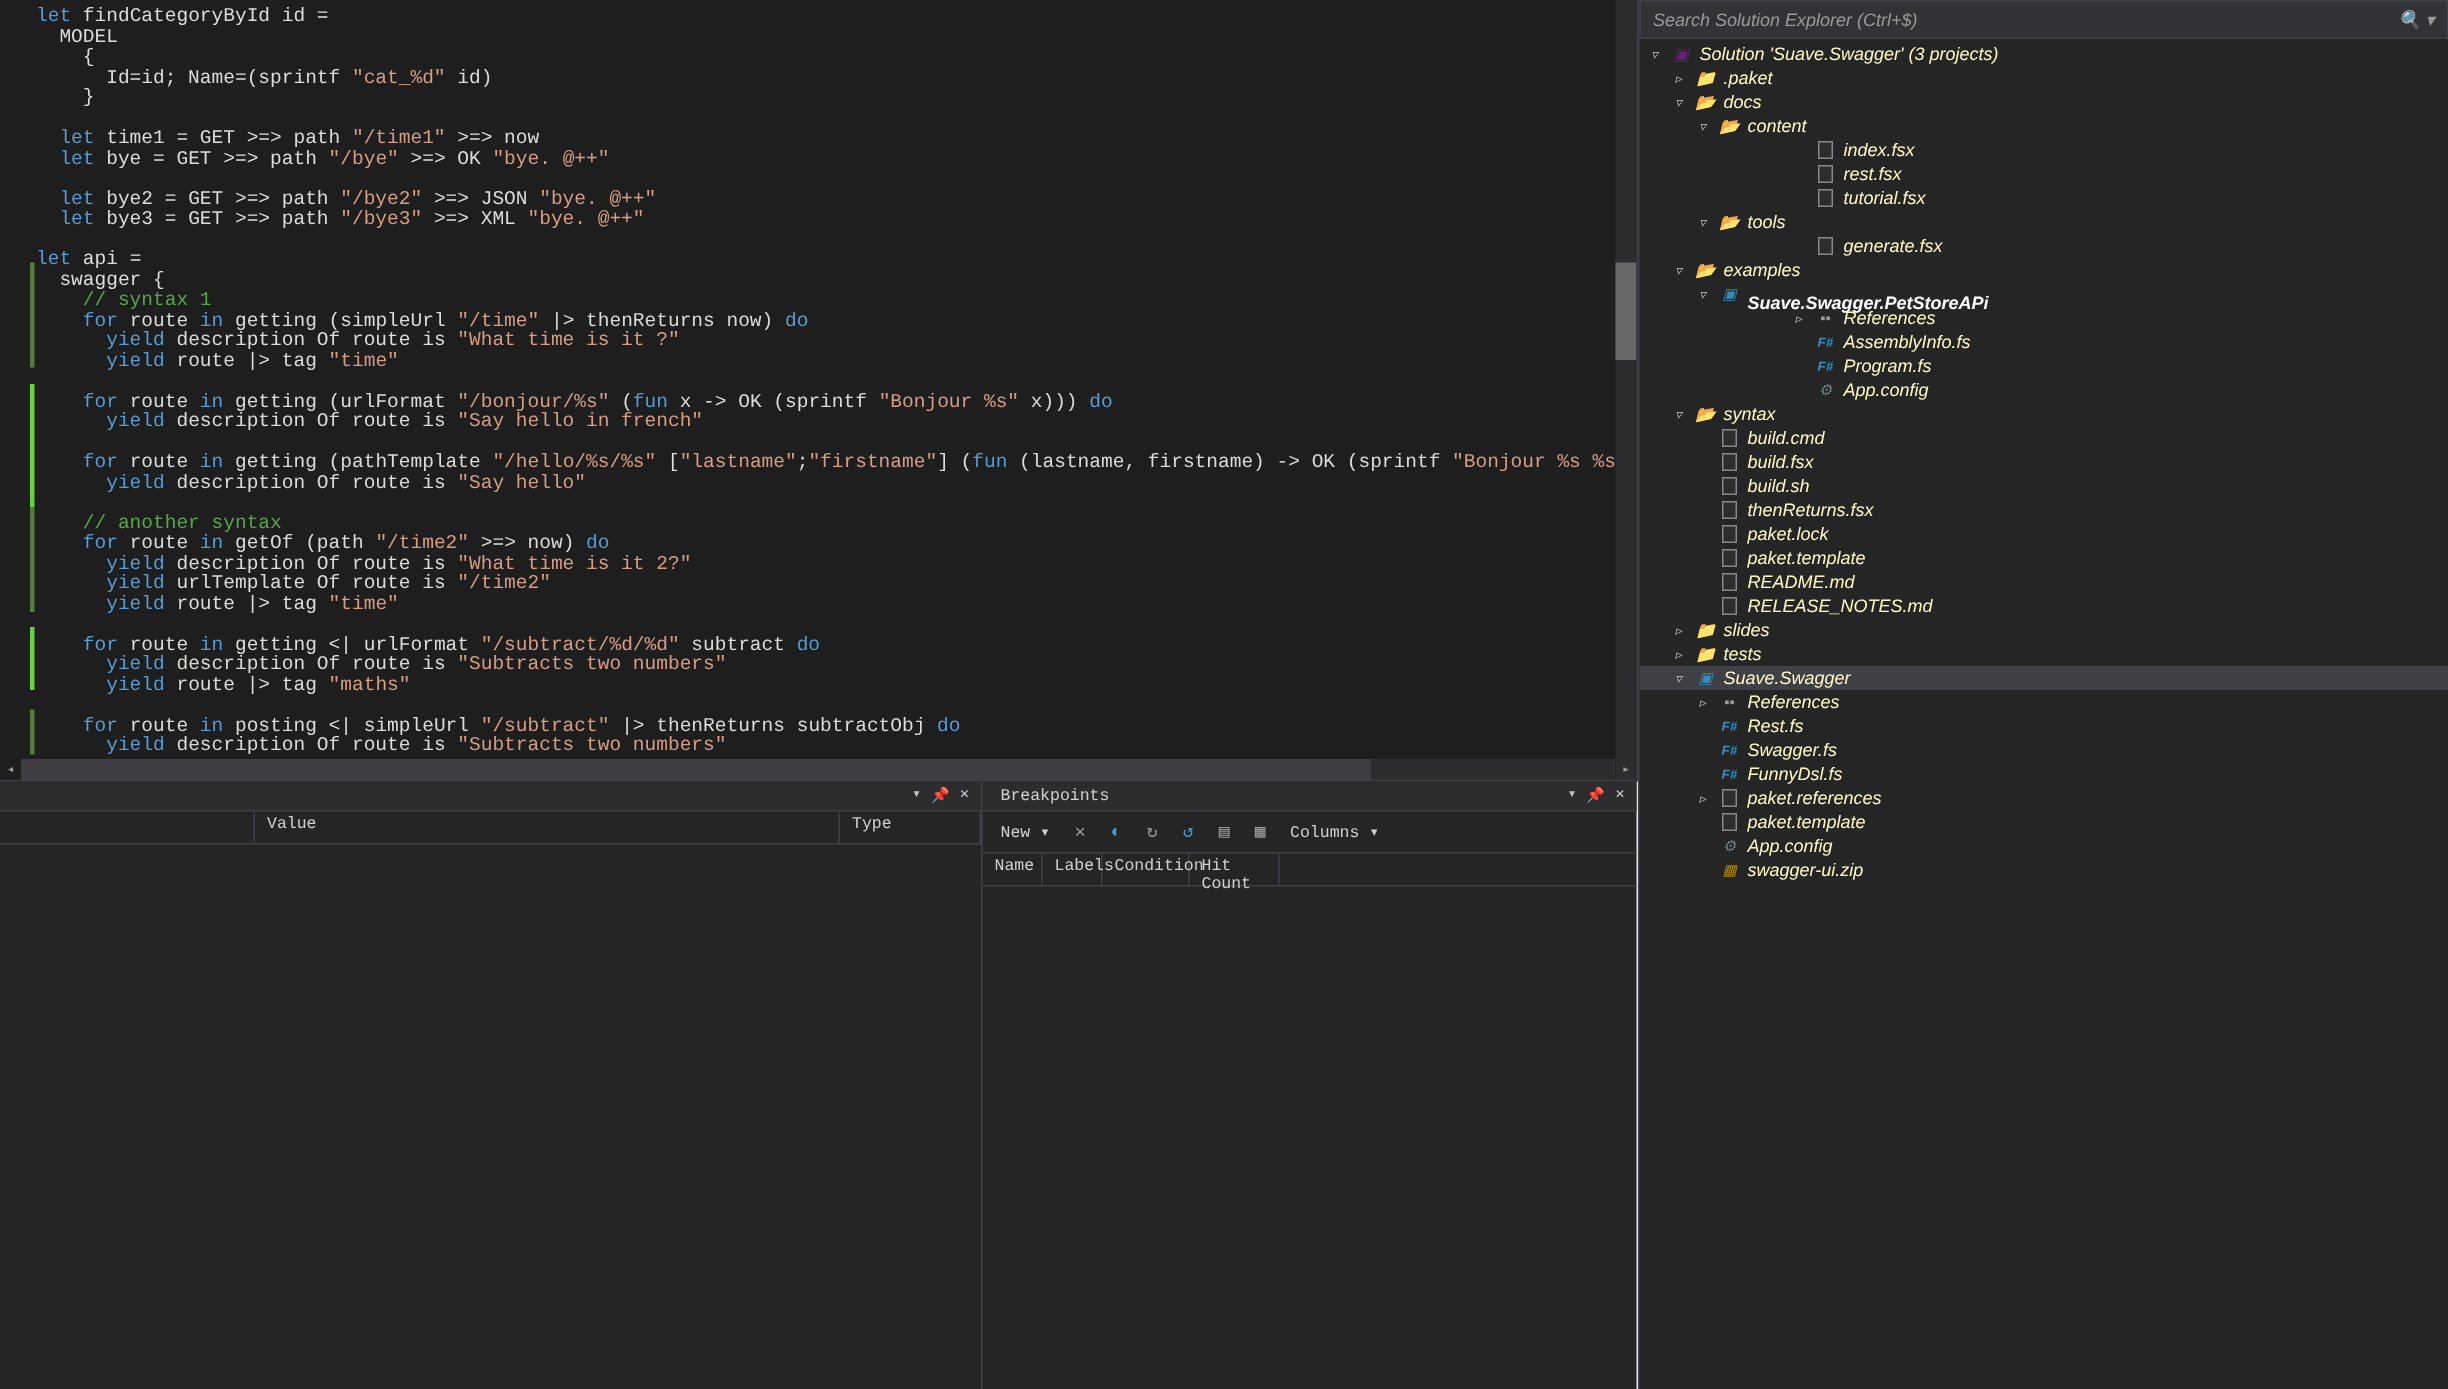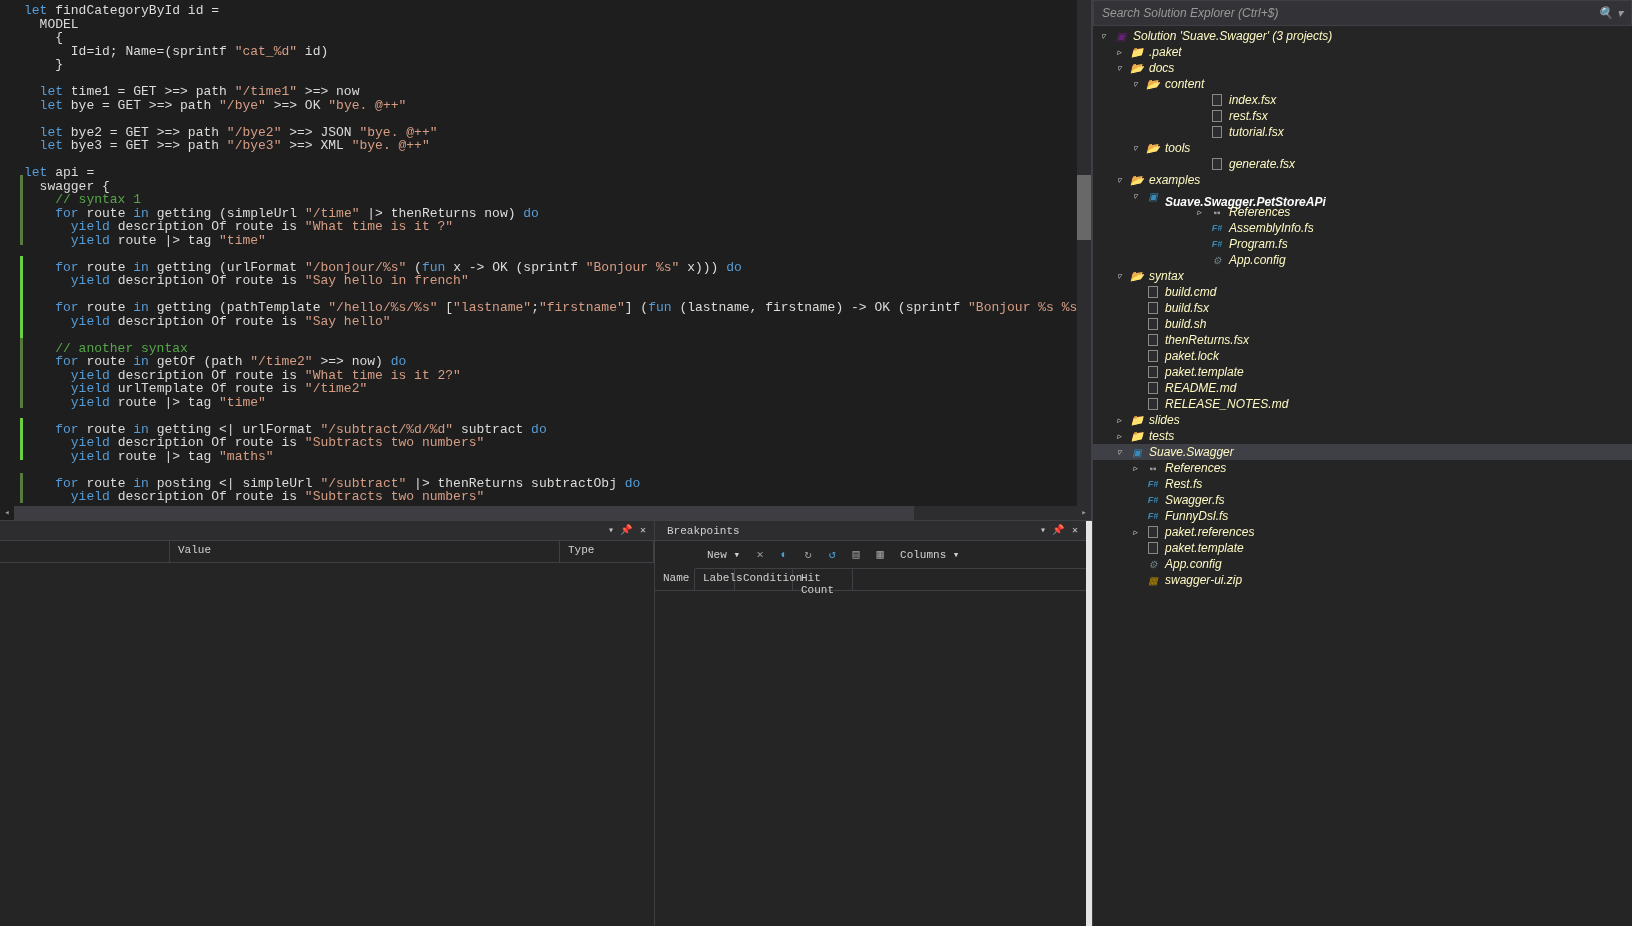--- a/index.html
+++ b/index.html
@@ -96,21 +96,21 @@
 }
 .panel-left {
   width: 655px;
   background: #252526;
   border-right: 1px solid #3f3f46;
   position: relative;
 }
 .panel-right {
   flex: 1;
   background: #252526;
-  border-right: 6px solid #e5e5e5;
+  border-right: 1px solid #e5e5e5;
 }
 .panel-header {
   height: 20px;
   background: #2d2d30;
   display: flex;
   justify-content: flex-end;
   align-items: center;
   gap: 4px;
   padding: 0 4px;
   font-size: 11px;
@@ -122,21 +122,20 @@
   font-size: 11px;
   color: #d0d0d0;
 }
 .panel-toolbar {
   height: 28px;
   display: flex;
   align-items: center;
   gap: 8px;
   padding: 0 8px;
   border-bottom: 1px solid #3f3f46;
-  margin-left: 40px;
 }
 .toolbar-btn {
   color: #d0d0d0;
   font-size: 11px;
   cursor: pointer;
   padding: 2px 4px;
 }
 .toolbar-icon {
   width: 16px;
   height: 16px;

